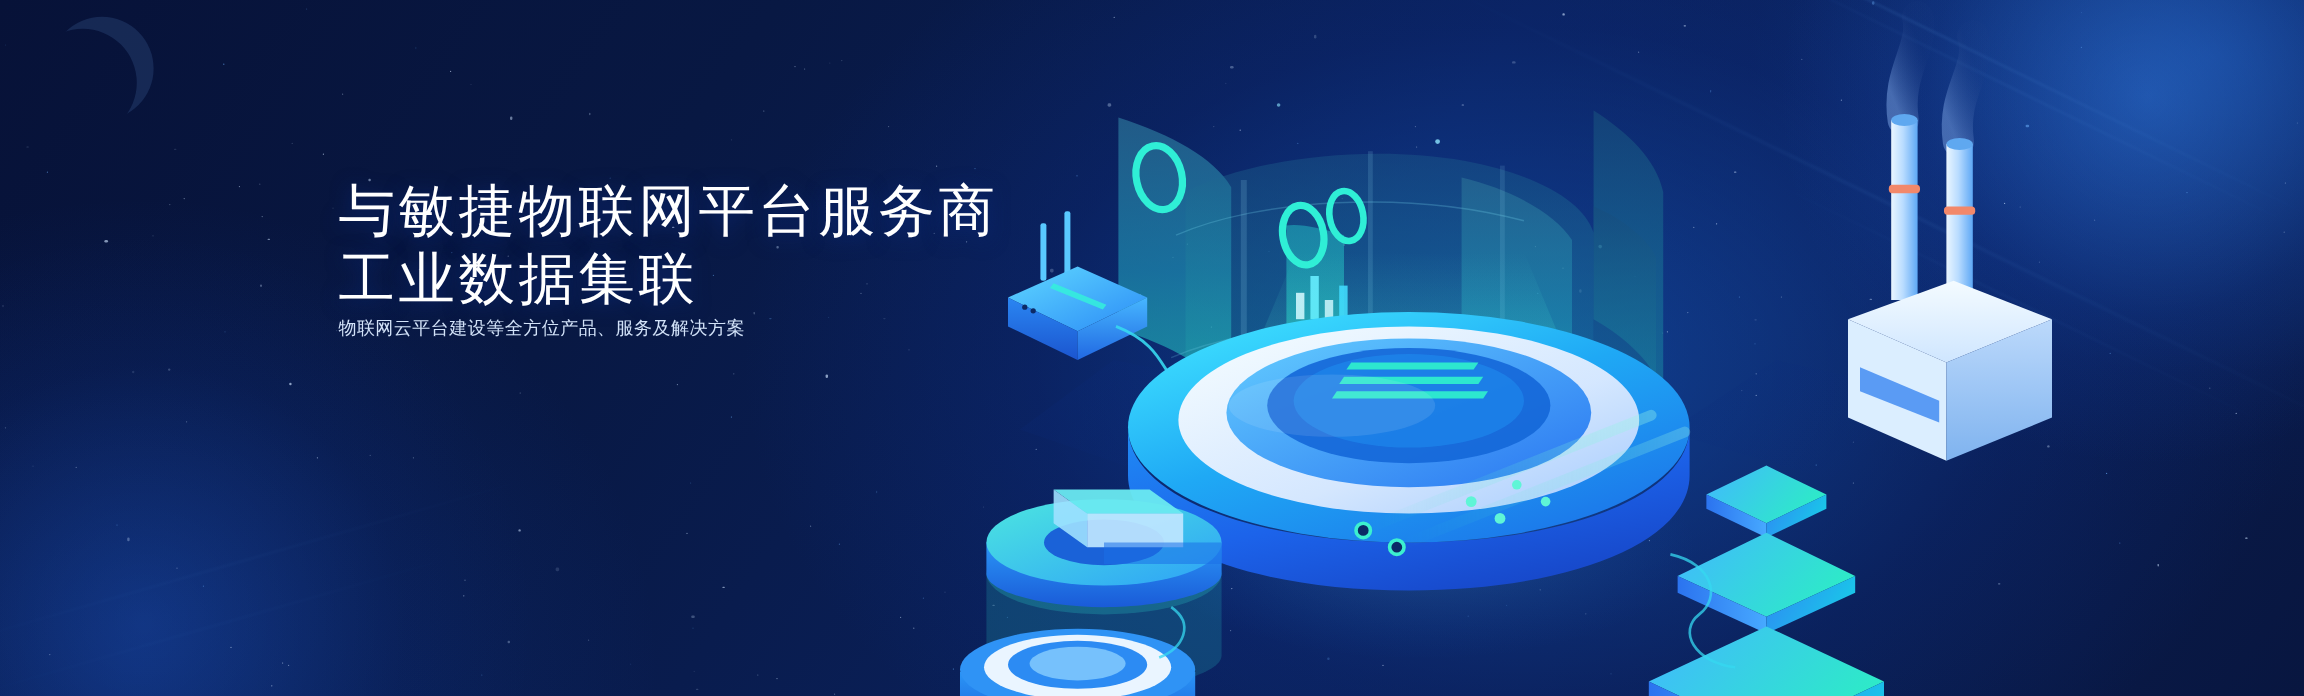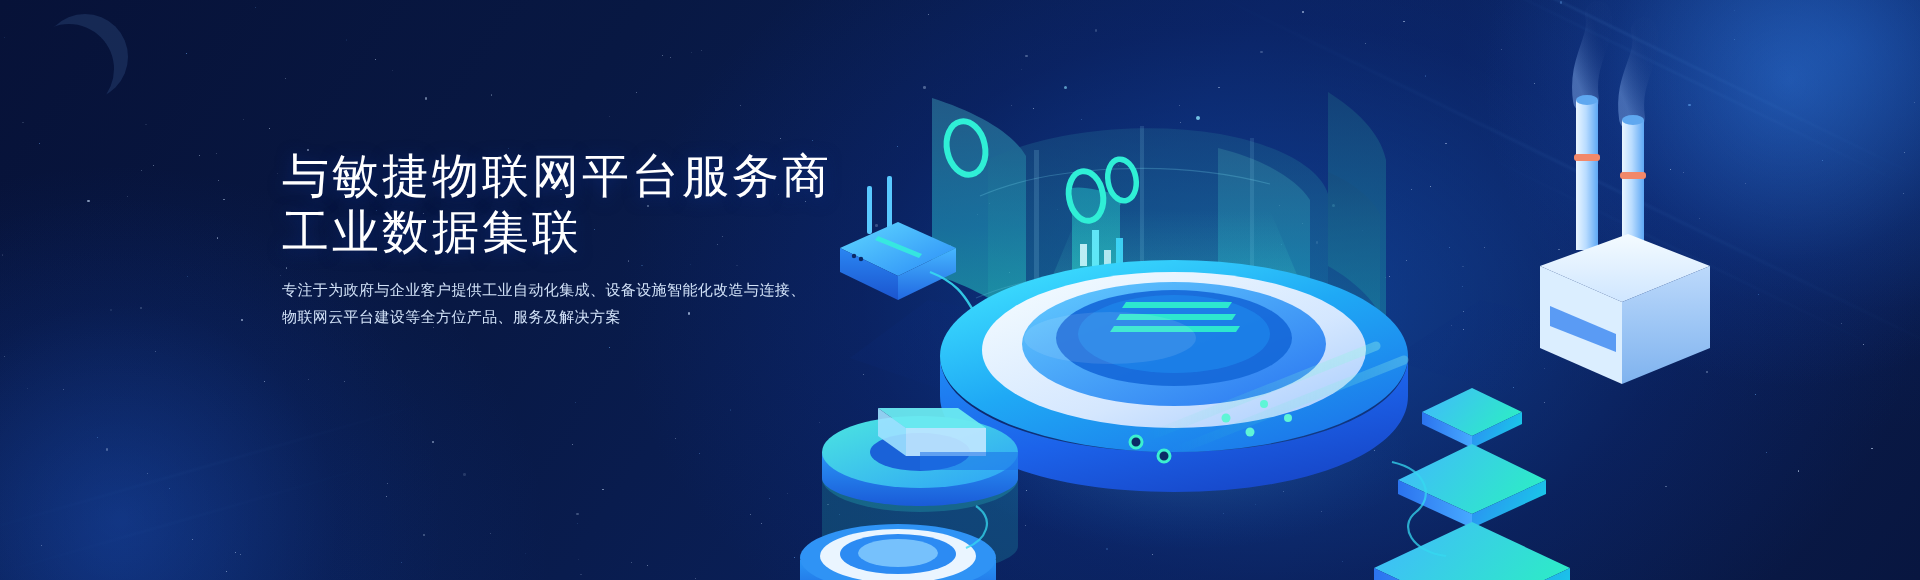--- a/index.html
+++ b/index.html
@@ -338,21 +338,20 @@
   <div class="sweep s1"></div>
   <div class="sweep s2"></div>
   <div class="sweep s3"></div>
   <div class="sweep s4"></div>
   <div class="sweep s5"></div>
   <div class="sweep s6"></div>
 
   <div class="copy">
     <div class="headline">与敏捷物联网平台服务商</div>
     <div class="headline">工业数据集联</div>
-    <div class="subcopy">专注于为政府与企业客户提供工业自动化集成、设备设施智能化改造与连接、</div>
     <div class="subcopy" style="margin-top:1px">物联网云平台建设等全方位产品、服务及解决方案</div>
   </div>
 
   <div class="art">
     <svg width="1140" height="580" viewBox="0 0 1140 580" xmlns="http://www.w3.org/2000/svg">
       <defs>
         <linearGradient id="gGlass" x1="0" y1="0" x2="0" y2="1">
           <stop offset="0%" stop-color="#2a6f96" stop-opacity=".80"></stop>
           <stop offset="55%" stop-color="#1f93b5" stop-opacity=".72"></stop>
           <stop offset="100%" stop-color="#25d0c2" stop-opacity=".62"></stop>

